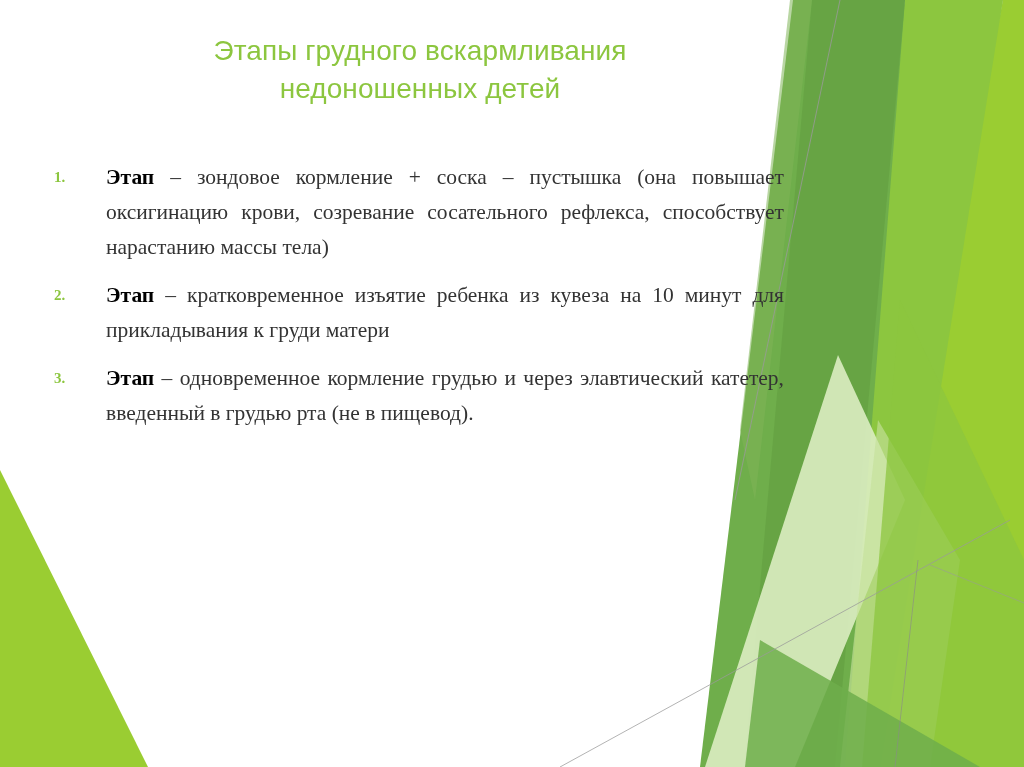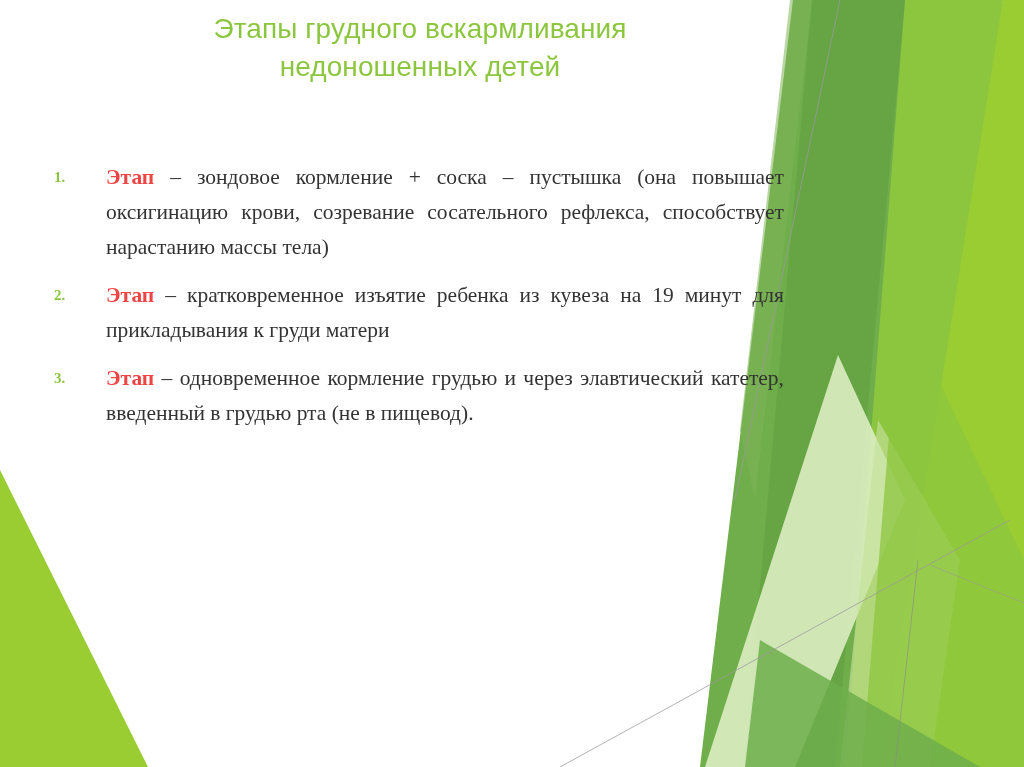--- a/index.html
+++ b/index.html
@@ -26,21 +26,21 @@
     inset: 0;
     width: 1024px;
     height: 767px;
     pointer-events: none;
   }
 
   
   #title-block {
     position: absolute;
     left: 150px;
-    top: 10px;
+    top: 32px;
     width: 540px;
     text-align: center;
     font-family: "Liberation Sans", "DejaVu Sans", sans-serif;
     font-size: 28px;
     line-height: 1.34;
     color: #8CC63F;
     letter-spacing: 0.1px;
     white-space: pre-line;
   }
 
@@ -75,21 +75,21 @@
     flex: 1 1 auto;
     text-align: justify;
     text-justify: inter-word;
     font-size: 21.5px;
     line-height: 35px;
     color: #333333;
     hyphens: none;
   }
   .para .lead {
     font-weight: bold;
-    color: #ef4444;
+    color: #000000;
   }
   .para .tail { font-weight: normal; }
 </style>
 </head>
 <body>
 
 <div id="slide">
 
   <svg id="bg-decor" viewBox="0 0 1024 767" preserveAspectRatio="none" xmlns="http://www.w3.org/2000/svg">
 
@@ -122,21 +122,21 @@
 
   <div id="content">
 
     <div class="bullet-row">
       <div class="marker">1.</div>
       <div class="para"><span class="lead">Этап</span><span class="tail"> – зондовое кормление + соска – пустышка (она повышает оксигинацию крови, созревание сосательного рефлекса, способствует нарастанию массы тела)</span></div>
     </div>
 
     <div class="bullet-row">
       <div class="marker">2.</div>
-      <div class="para"><span class="lead">Этап</span><span class="tail"> – кратковременное изъятие ребенка из кувеза на 19 минут для прикладывания к груди матери</span></div>
+      <div class="para"><span class="lead">Этап</span><span class="tail"> – кратковременное изъятие ребенка из кувеза на 10 минут для прикладывания к груди матери</span></div>
     </div>
 
     <div class="bullet-row">
       <div class="marker">3.</div>
       <div class="para"><span class="lead">Этап</span><span class="tail"> – одновременное кормление грудью и через элавтический катетер, введенный в грудью рта (не в пищевод).</span></div>
     </div>
 
   </div>
 </div>
 

